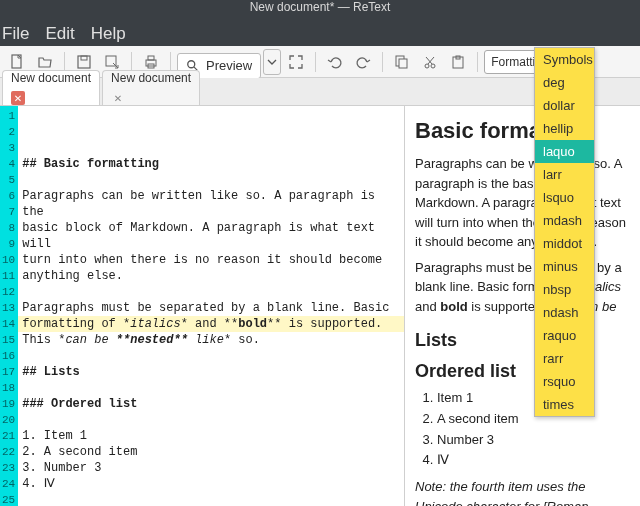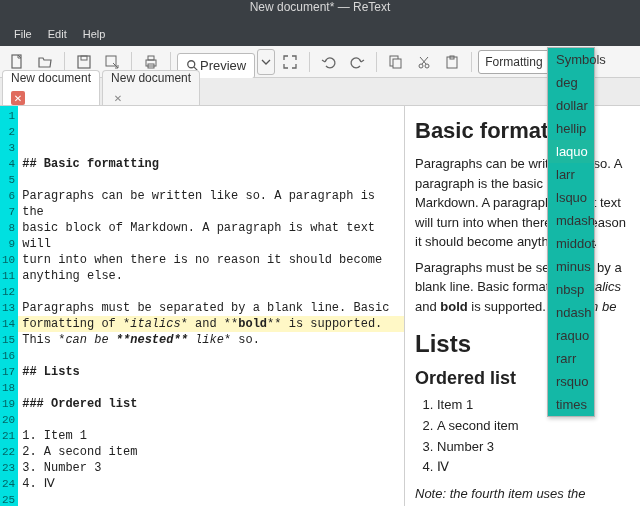--- a/index.html
+++ b/index.html
@@ -22,23 +22,23 @@
   justify-content: center;
   font-size: 12px;
   position: relative;
 }
 .menubar {
   background: #3a3f44;
   color: #e0e0e0;
   height: 24px;
   display: flex;
   align-items: center;
-  padding: 0 14px;
+  padding: 0 2px;
   gap: 16px;
-  font-size: 11px;
+  font-size: 17px;
 }
 .menubar span { cursor: default; }
 .toolbar {
   background: #f5f5f5;
   border-bottom: 1px solid #cfcfcf;
   height: 32px;
   display: flex;
   align-items: center;
   padding: 0 4px;
   gap: 2px;
@@ -46,21 +46,21 @@
 .tool-btn {
   width: 26px; height: 26px;
   display: flex; align-items: center; justify-content: center;
   color: #555;
   border: 1px solid transparent;
   border-radius: 3px;
   background: transparent;
 }
 .tool-sep { width: 1px; height: 20px; background: #cfcfcf; margin: 0 4px; }
 .preview-btn {
-  display: flex; align-items: center; 
+  display: flex; align-items: center; gap: 6px;
   border: 1px solid #bbb; border-radius: 3px;
   padding: 2px 8px; height: 26px;
   background: #fff;
   color: #333;
   margin-top: 8px;
 }
 .preview-btn .search-ic { width: 14px; height: 14px; }
 .dropdown-arrow { width: 18px; height: 26px; display:flex;align-items:center;justify-content:center;border:1px solid #bbb;border-radius:3px;color:#555;}
 .formatting-combo {
   border: 1px solid #aaa;
@@ -142,31 +142,31 @@
 .hl-line { position:absolute; left:0; right:0; height:16px; background:#fff8c6; z-index:0;}
 .code-inner{position:relative;z-index:1;}
 .preview {
   width: 235px;
   padding: 8px 10px;
   overflow: hidden;
   color: #222;
   font-family: -apple-system, sans-serif;
 }
 .preview h2 { font-size: 22px; font-weight: bold; margin: 4px 0 10px; }
-.preview h3 { font-size: 24px; font-weight: bold; margin: 14px 0 6px; }
+.preview h3 { font-size: 18px; font-weight: bold; margin: 14px 0 6px; }
 .preview h4 { font-size: 18px; font-weight: bold; margin: 10px 0 6px; }
 .preview p { font-size: 13px; margin: 6px 0; line-height: 1.5; }
 .preview ol, .preview ul { margin: 6px 0 6px 22px; font-size: 13px; line-height:1.6;}
 .preview .note { font-style: italic; }
 .symbols-menu {
   position: absolute;
   right: 45px;
   top: 47px;
-  width: 48px;
-  background: #14b8a6;
+  width: 61px;
+  background: #fde047;
   border: 1px solid #b5b5b5;
   box-shadow: 1px 2px 4px rgba(0,0,0,0.2);
   z-index: 100;
   font-size: 13px;
 }
 .symbols-menu .item {
   padding: 2px 8px;
   color: #333;
   line-height: 19px;
 }

